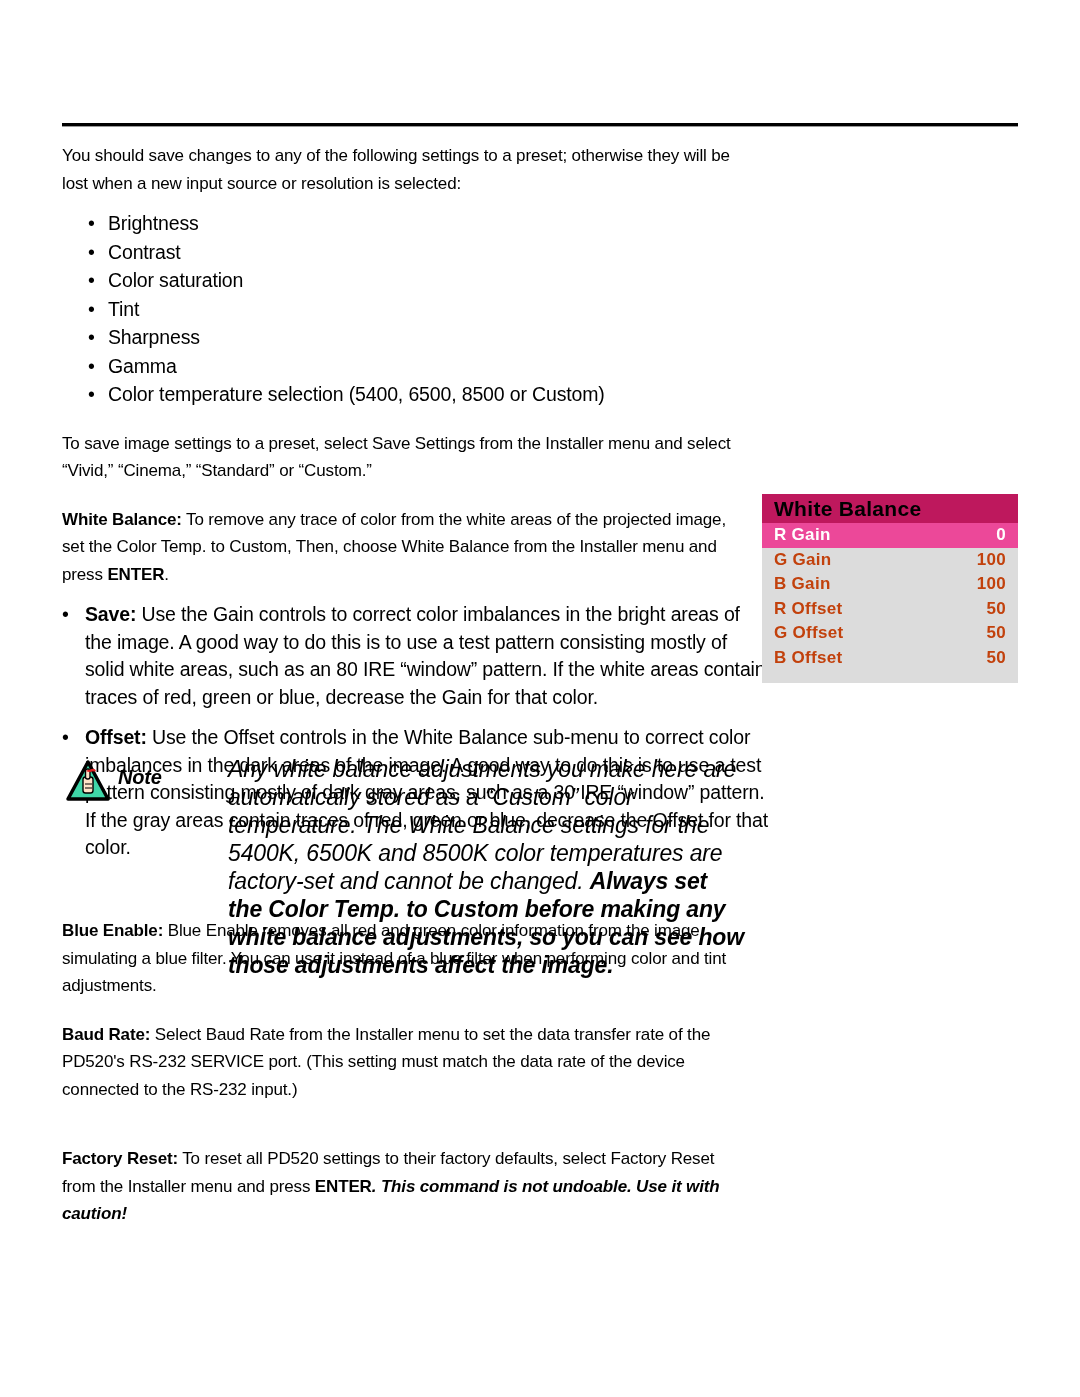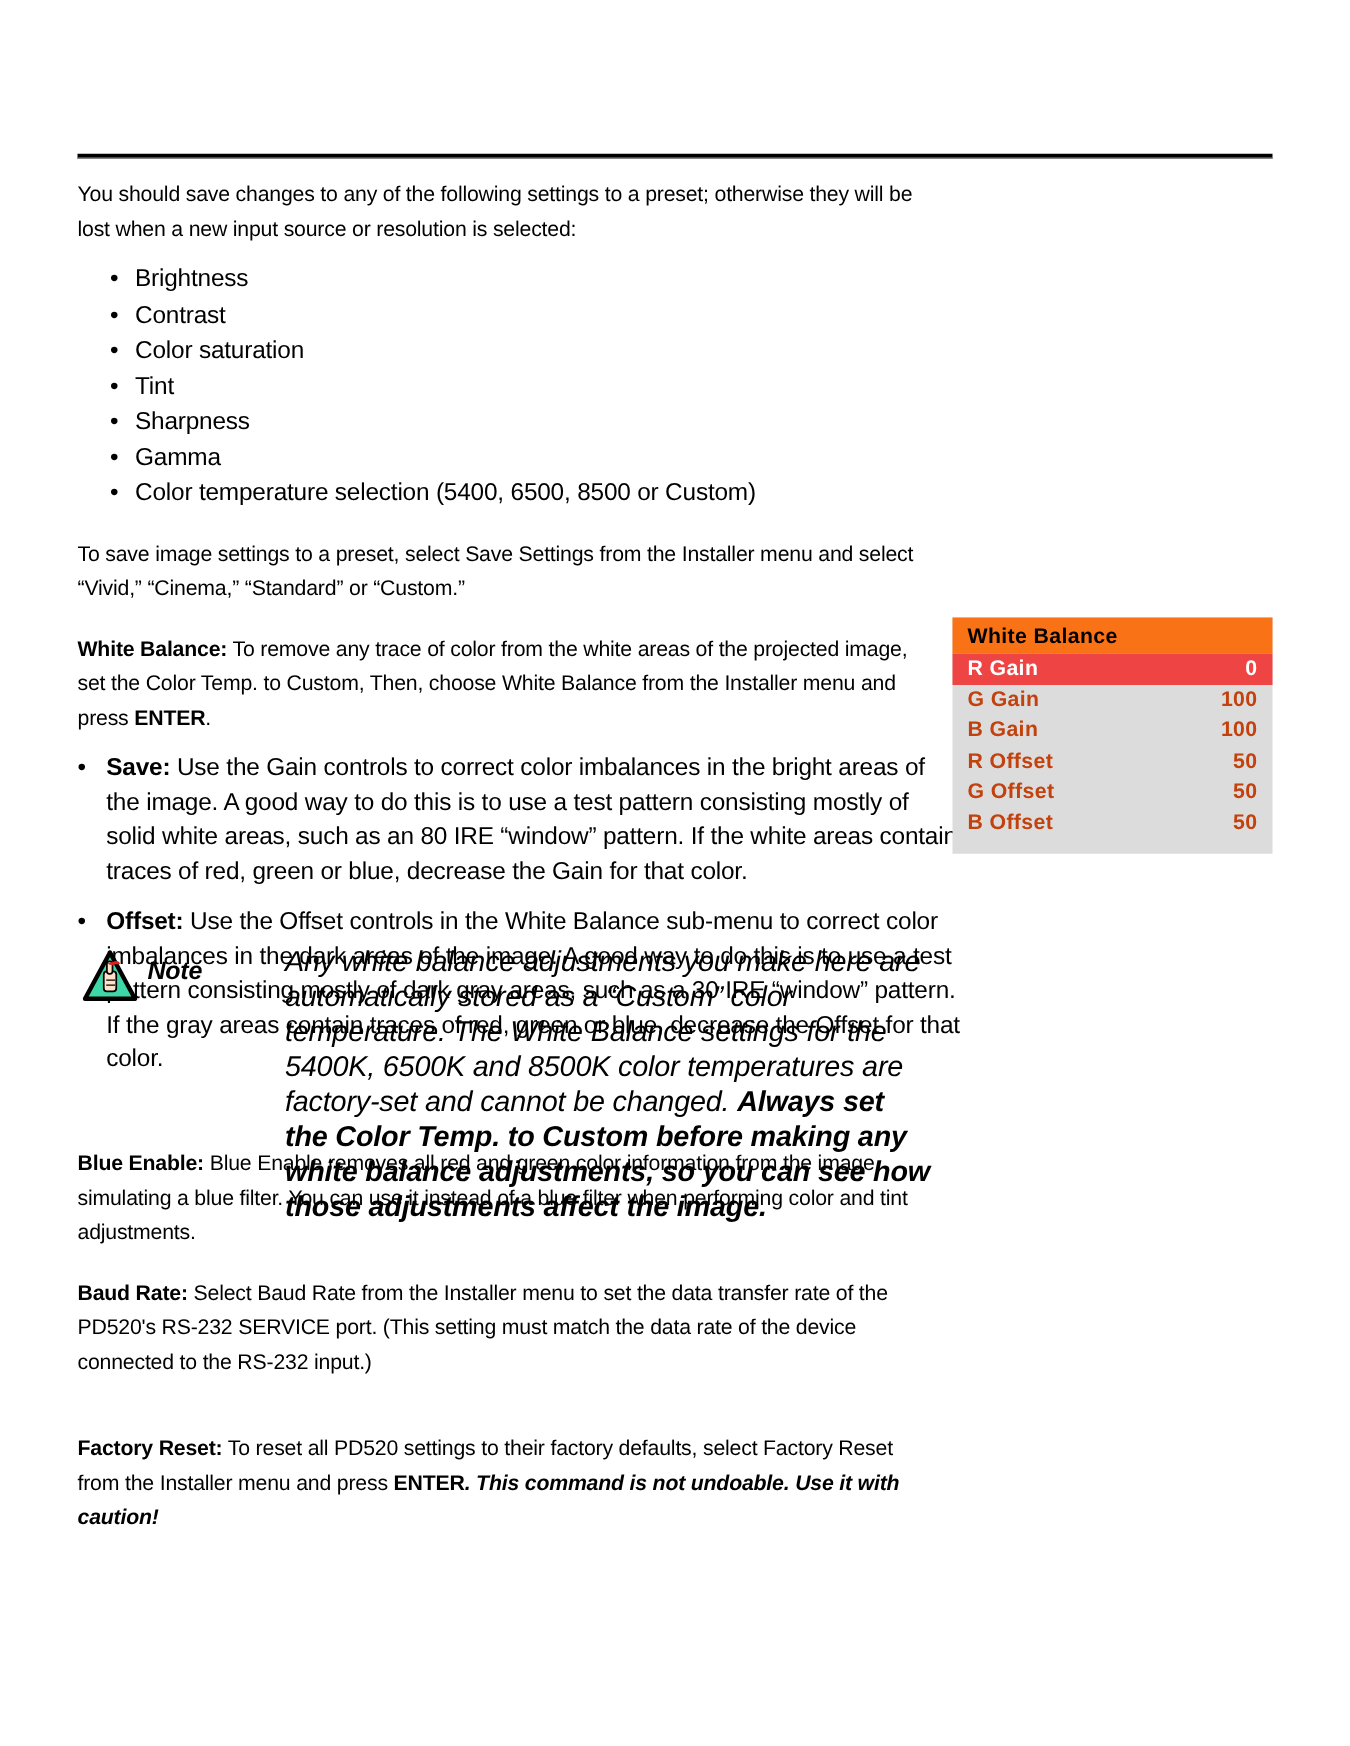--- a/index.html
+++ b/index.html
@@ -129,43 +129,43 @@
   
   .osd {
     position: absolute;
     left: 762px;
     top: 494px;
     width: 256px;
     background: #dcdcdc;
     padding-bottom: 13px;
   }
   .osd-title {
-    background: #f97316;
+    background: #be185d;
     color: #000000;
     font-weight: bold;
-    font-size: 17px;
+    font-size: 21px;
     letter-spacing: 0.3px;
     padding: 4px 0 4px 12px;
     height: 21px;
     line-height: 21px;
     box-sizing: content-box;
   }
   .osd-row {
     display: flex;
     justify-content: space-between;
     align-items: center;
     height: 24.5px;
     padding: 0 12px;
     font-weight: bold;
     font-size: 17px;
     letter-spacing: 0.3px;
     color: #c2410c;
   }
   .osd-row.selected {
-    background: #ef4444;
+    background: #ec4899;
     color: #ffffff;
   }
 
   
   .footer {
     position: absolute;
     left: 62px;
     top: 1318px;
     width: 956px;
     font-size: 17.5px;

